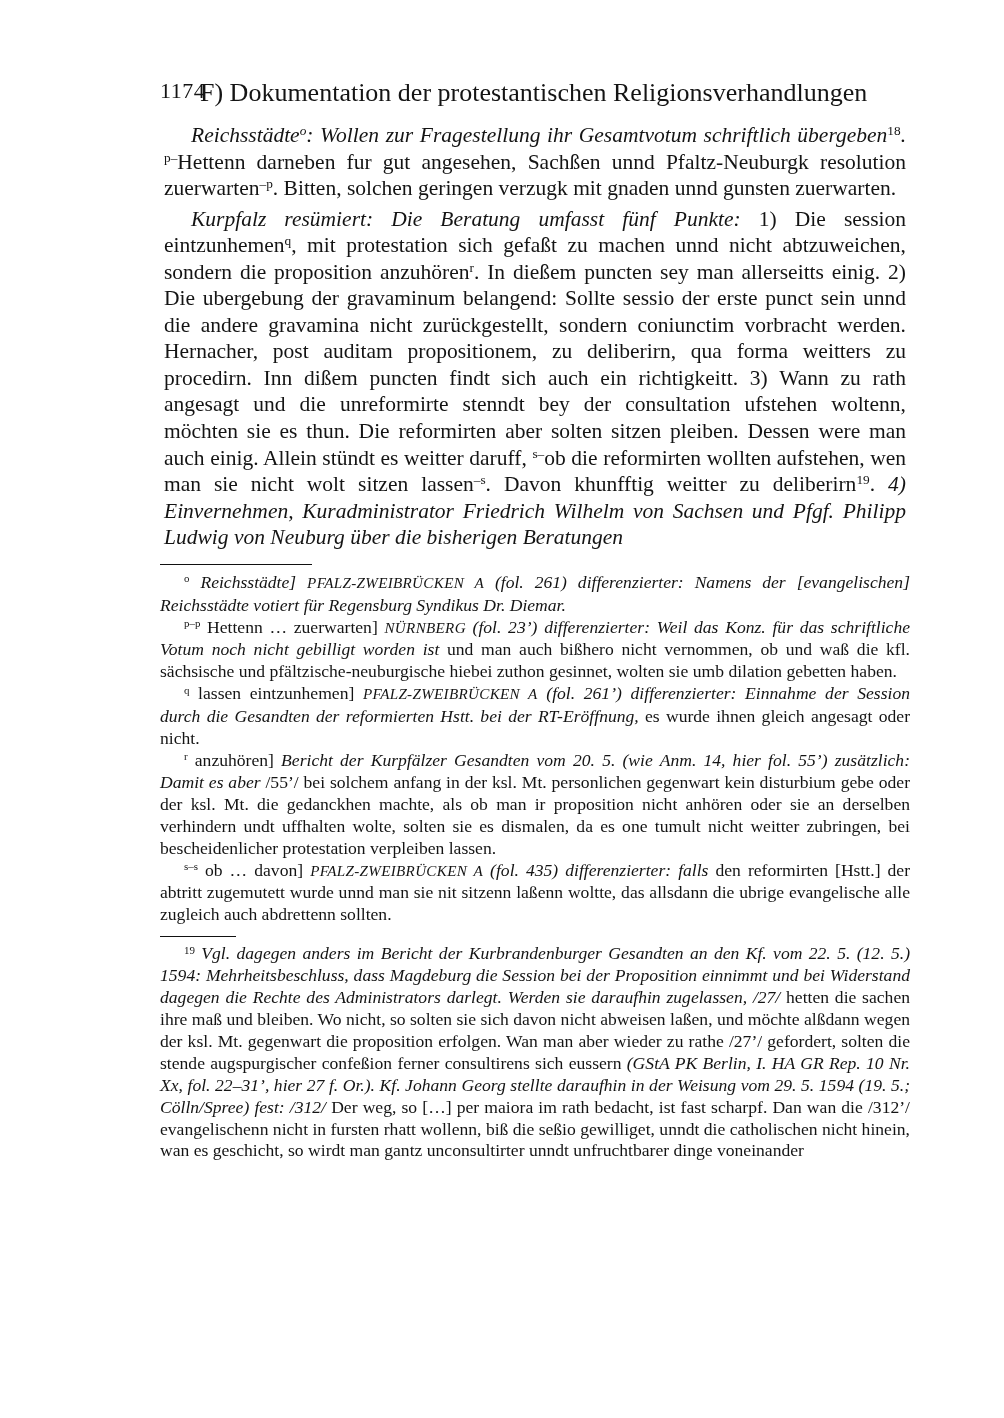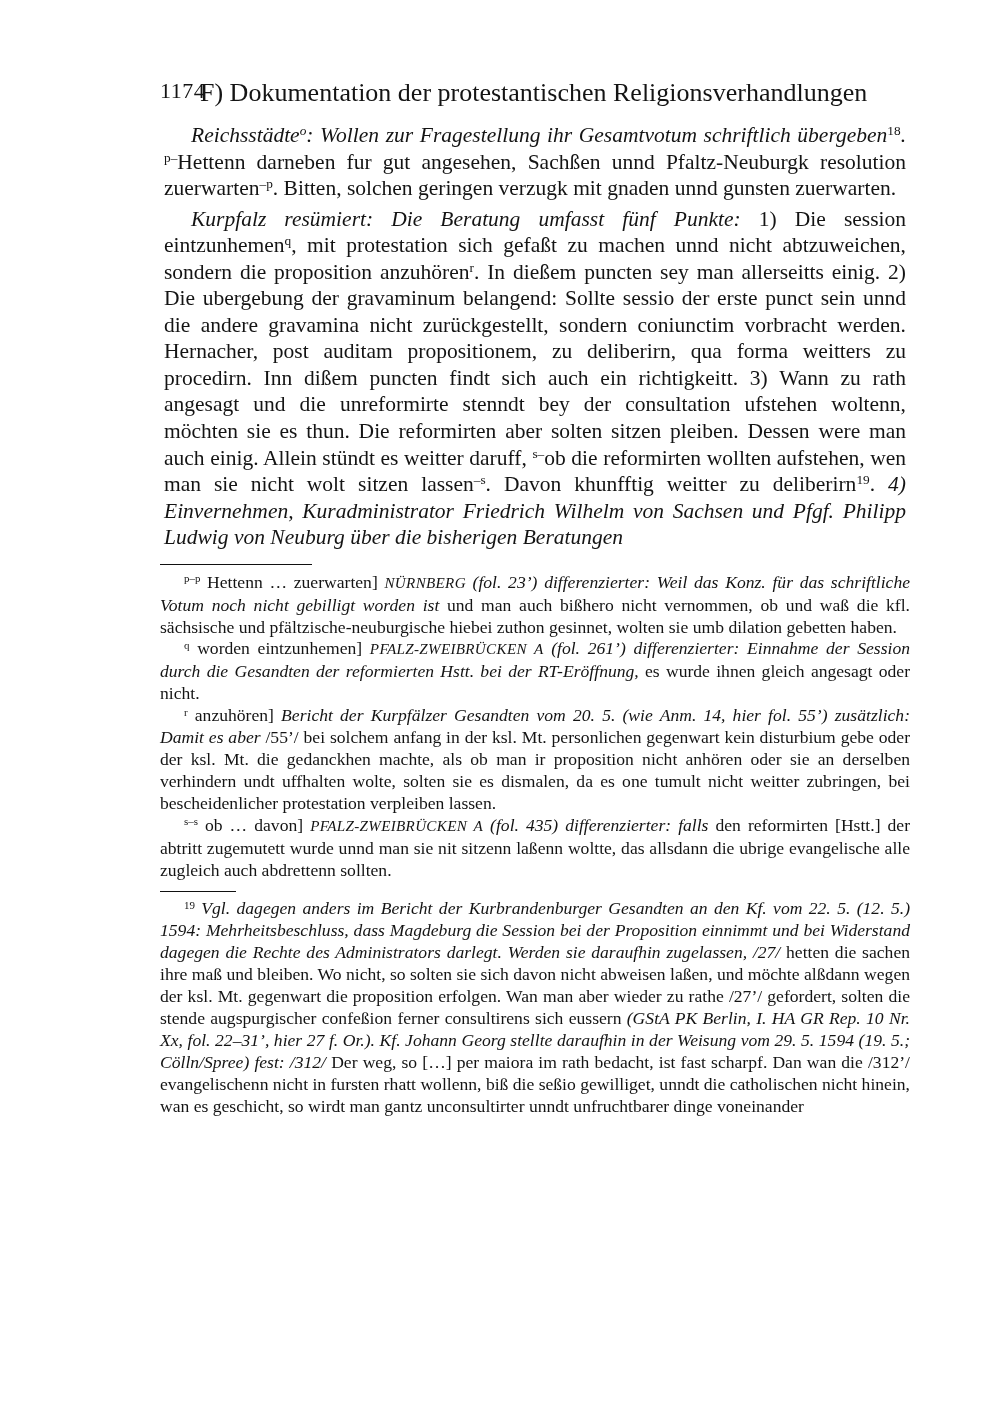--- a/index.html
+++ b/index.html
@@ -83,22 +83,23 @@
   </div>
 
   <div class="body-text">
     <p class="para"><span class="run-i">Reichsstädte</span><span class="run-supi">o</span><span class="run-i">: Wollen zur Fragestellung ihr Gesamtvotum schriftlich übergeben</span><span class="run-sup">18</span><span class="run-i">.</span><span class="run-r"> </span><span class="run-sup">p–</span><span class="run-r">Hettenn darneben fur gut angesehen, Sachßen unnd Pfaltz-Neuburgk resolution zuerwarten</span><span class="run-sup">–p</span><span class="run-r">. Bitten, solchen geringen verzugk mit gnaden unnd gunsten zuerwarten.</span></p>
     <p class="para"><span class="run-i">Kurpfalz resümiert: Die Beratung umfasst fünf Punkte: </span><span class="run-r">1) Die session eintzunhemen</span><span class="run-sup">q</span><span class="run-r">, mit protestation sich gefaßt zu machen unnd nicht abtzuweichen, sondern die proposition anzuhören</span><span class="run-sup">r</span><span class="run-r">. In dießem puncten sey man allerseitts einig. 2) Die ubergebung der gravaminum belangend: Sollte sessio der erste punct sein unnd die andere gravamina nicht zurückgestellt, sondern coniunctim vorbracht werden. Hernacher, post auditam propositionem, zu deliberirn, qua forma weitters zu procedirn. Inn dißem puncten findt sich auch ein richtigkeitt. 3) Wann zu rath angesagt und die unreformirte stenndt bey der consultation ufstehen woltenn, möchten sie es thun. Die reformirten aber solten sitzen pleiben. Dessen were man auch einig. Allein stündt es weitter daruff, </span><span class="run-sup">s–</span><span class="run-r">ob die reformirten wollten aufstehen, wen man sie nicht wolt sitzen lassen</span><span class="run-sup">–s</span><span class="run-r">. Davon khunfftig weitter zu deliberirn</span><span class="run-sup">19</span><span class="run-r">. </span><span class="run-i">4) Einvernehmen, Kuradministrator Friedrich Wilhelm von Sachsen und Pfgf. Philipp Ludwig von Neuburg über die bisherigen Beratungen</span></p>
   </div>
 
   <hr class="fn-rule-long">
 
   <div>
+    <p class="fn"><span class="run-sup">o</span><span class="run-i"> Reichsstädte] </span><span class="run-sc">PFALZ-ZWEIBRÜCKEN A</span><span class="run-i"> (fol. 261) differenzierter: Namens der [evangelischen] Reichsstädte votiert für Regensburg Syndikus Dr. Diemar.</span></p>
     <p class="fn"><span class="run-sup">p–p</span><span class="run-r"> Hettenn … zuerwarten] </span><span class="run-sc">NÜRNBERG</span><span class="run-i"> (fol. 23’) differenzierter: Weil das Konz. für das schriftliche Votum noch nicht gebilligt worden ist </span><span class="run-r">und man auch bißhero nicht vernommen, ob und waß die kfl. sächsische und pfältzische-neuburgische hiebei zuthon gesinnet, wolten sie umb dilation gebetten haben.</span></p>
-    <p class="fn"><span class="run-sup">q</span><span class="run-r"> worden eintzunhemen] </span><span class="run-sc">PFALZ-ZWEIBRÜCKEN A</span><span class="run-i"> (fol. 261’) differenzierter: Einnahme der Session durch die Gesandten der reformierten Hstt. bei der RT-Eröffnung, </span><span class="run-r">es wurde ihnen gleich angesagt oder nicht.</span></p>
+    <p class="fn"><span class="run-sup">q</span><span class="run-r"> lassen eintzunhemen] </span><span class="run-sc">PFALZ-ZWEIBRÜCKEN A</span><span class="run-i"> (fol. 261’) differenzierter: Einnahme der Session durch die Gesandten der reformierten Hstt. bei der RT-Eröffnung, </span><span class="run-r">es wurde ihnen gleich angesagt oder nicht.</span></p>
     <p class="fn"><span class="run-sup">r</span><span class="run-r"> anzuhören] </span><span class="run-i">Bericht der Kurpfälzer Gesandten vom 20. 5. (wie Anm. 14, hier fol. 55’) zusätzlich: Damit es aber </span><span class="run-r">/55’/ bei solchem anfang in der ksl. Mt. personlichen gegenwart kein disturbium gebe oder der ksl. Mt. die gedanckhen machte, als ob man ir proposition nicht anhören oder sie an derselben verhindern undt uffhalten wolte, solten sie es dismalen, da es one tumult nicht weitter zubringen, bei bescheidenlicher protestation verpleiben lassen.</span></p>
     <p class="fn"><span class="run-sup">s–s</span><span class="run-r"> ob … davon] </span><span class="run-sc">PFALZ-ZWEIBRÜCKEN A</span><span class="run-i"> (fol. 435) differenzierter: falls </span><span class="run-r">den reformirten [Hstt.] der abtritt zugemutett wurde unnd man sie nit sitzenn laßenn woltte, das allsdann die ubrige evangelische alle zugleich auch abdrettenn sollten.</span></p>
   </div>
 
   <hr class="fn-rule-short">
 
   <div>
     <p class="fn"><span class="run-sup">19</span><span class="run-i"> Vgl. dagegen anders im Bericht der Kurbrandenburger Gesandten an den Kf. vom 22. 5. (12. 5.) 1594: Mehrheitsbeschluss, dass Magdeburg die Session bei der Proposition einnimmt und bei Widerstand dagegen die Rechte des Administrators darlegt. Werden sie daraufhin zugelassen, /27/ </span><span class="run-r">hetten die sachen ihre maß und bleiben. Wo nicht, so solten sie sich davon nicht abweisen laßen, und möchte alßdann wegen der ksl. Mt. gegenwart die proposition erfolgen. Wan man aber wieder zu rathe /27’/ gefordert, solten die stende augspurgischer confeßion ferner consultirens sich eussern </span><span class="run-i">(GStA PK Berlin, I. HA GR Rep. 10 Nr. Xx, fol. 22–31’, hier 27 f. Or.). Kf. Johann Georg stellte daraufhin in der Weisung vom 29. 5. 1594 (19. 5.; Cölln/Spree) fest: /312/ </span><span class="run-r">Der weg, so […] per maiora im rath bedacht, ist fast scharpf. Dan wan die /312’/ evangelischenn nicht in fursten rhatt wollenn, biß die seßio gewilliget, unndt die catholischen nicht hinein, wan es geschicht, so wirdt man gantz unconsultirter unndt unfruchtbarer dinge voneinander</span></p>
   </div>
 

